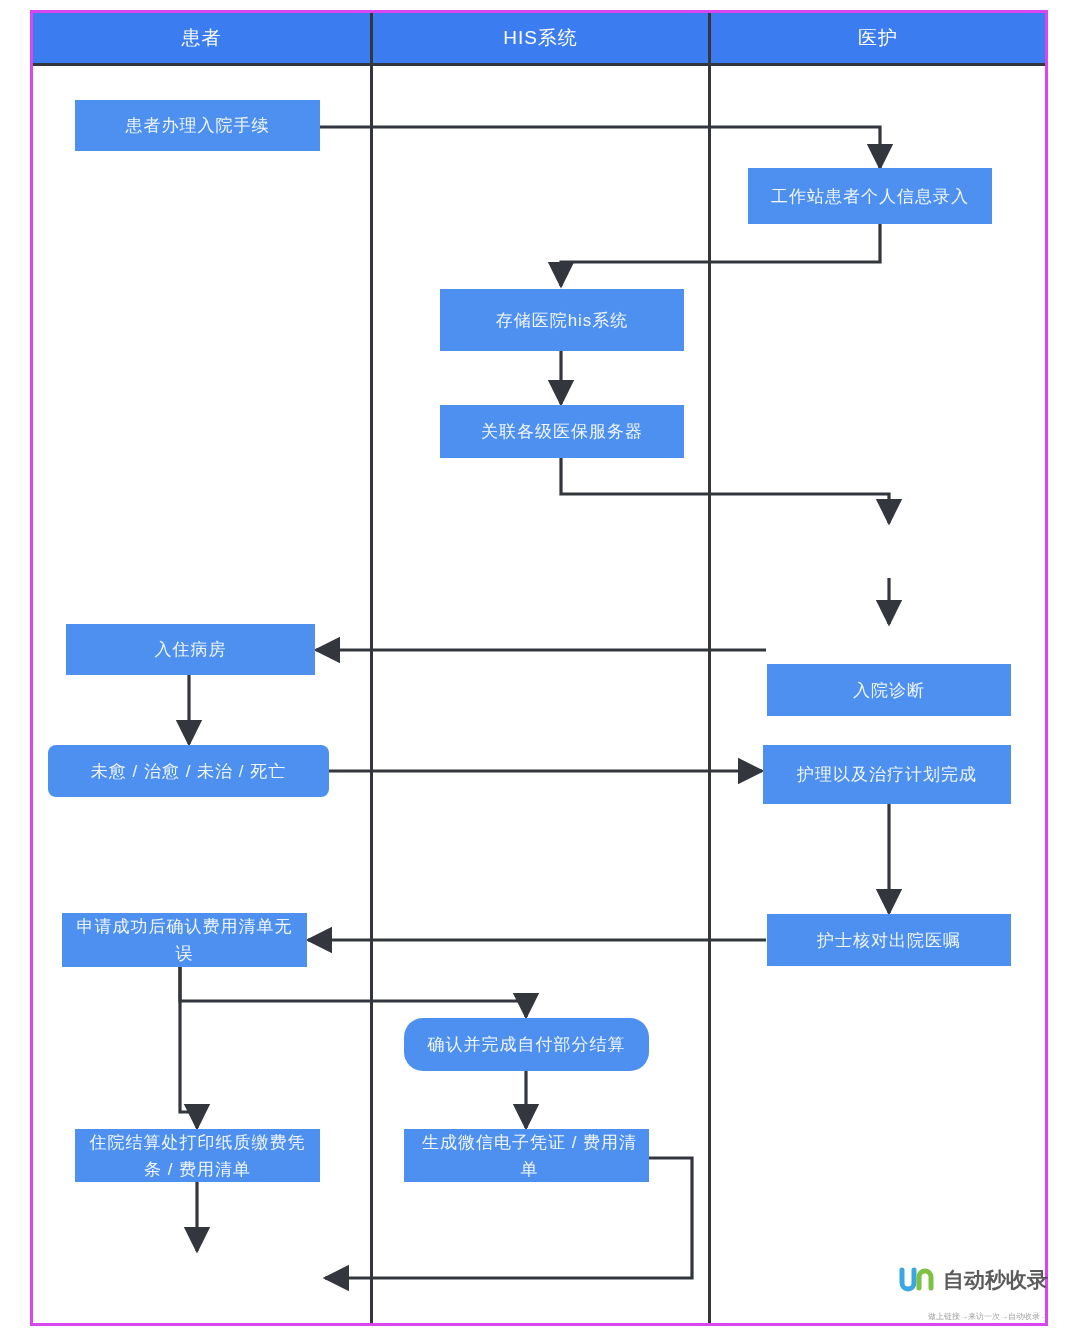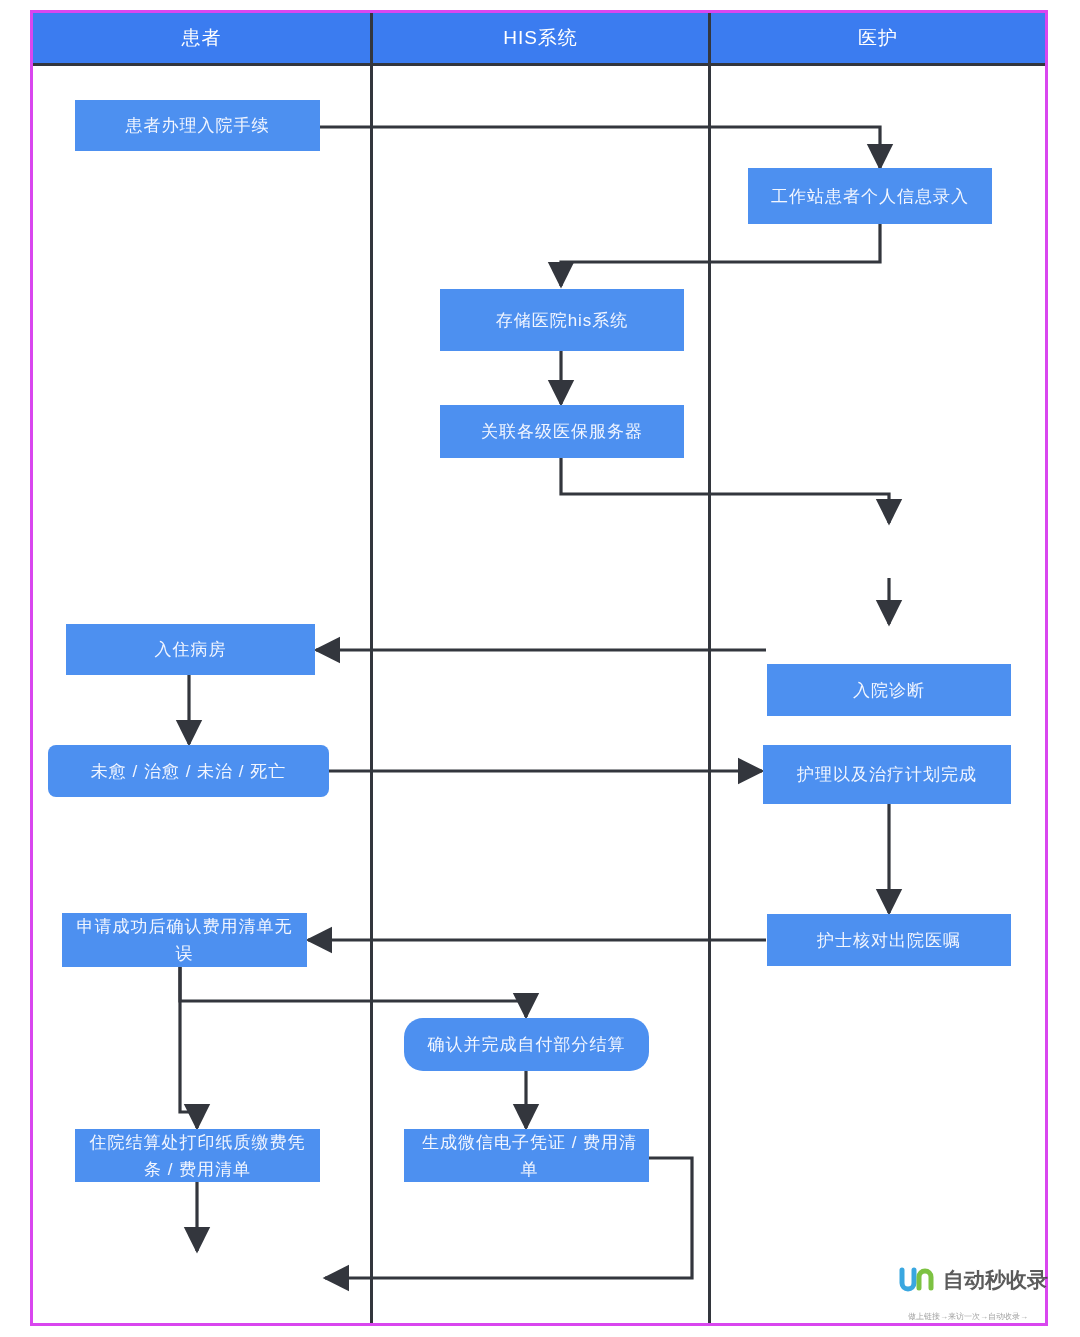--- a/index.html
+++ b/index.html
@@ -68,20 +68,21 @@
   #wires { position: absolute; left: 0; top: 0; width: 1080px; height: 1337px; z-index: 3; }
   
   #watermark {
     position: absolute;
     left: 898px;
     top: 1266px;
     width: 170px;
     height: 58px;
     z-index: 6;
     pointer-events: none;
+    text-align: center;
   }
   .wm-row { display: flex; align-items: center; }
   .wm-title {
     font-size: 21px;
     font-weight: bold;
     color: #3f3f3f;
     letter-spacing: 0px;
     margin-left: 3px;
     opacity: 0.85;
   }

